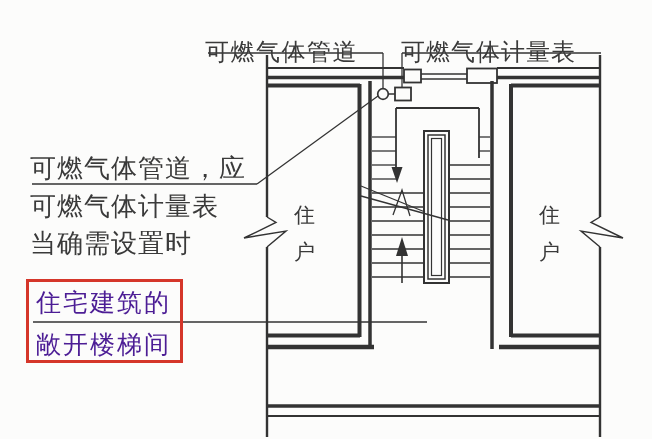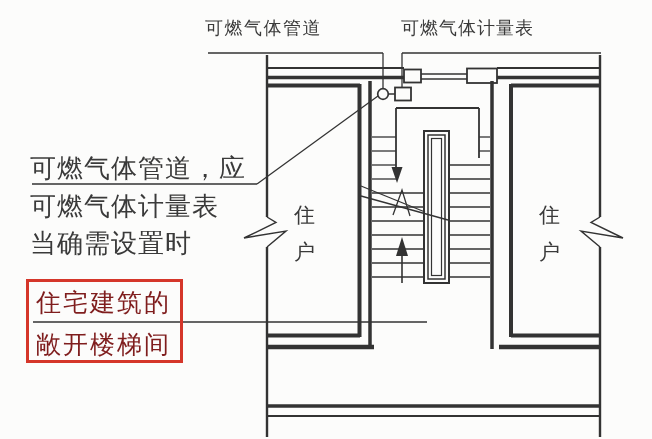--- a/index.html
+++ b/index.html
@@ -6,34 +6,34 @@
   #page{
     position:relative;
     width:652px;height:439px;
     background:#fcfcfb;
     overflow:hidden;
     font-family:"Liberation Serif","DejaVu Serif",serif;
     color:#333;
   }
   #plan-svg{position:absolute;left:0;top:0;z-index:1;}
   .txt{position:absolute;z-index:2;white-space:pre;color:#3a3a3a;}
-  .toplabel{font-size:18px;letter-spacing:1.5px;}
+  .toplabel{font-size:24px;letter-spacing:1.5px;margin-top:20px;}
   .note{font-size:26px;line-height:37.5px;letter-spacing:1px;}
   .vtext{
     width:34px;font-size:21px;line-height:37px;
     word-break:break-all;white-space:normal;text-align:left;
     letter-spacing:0;
   }
   #corridor-label{font-size:28px;letter-spacing:26px;}
   #highlight-box{
     position:absolute;z-index:3;
     left:26px;top:279px;width:151px;height:78px;
     border:3px solid #d5362a;
   }
-  #highlight-box .hl{position:absolute;left:7px;font-size:25px;letter-spacing:2px;color:#7f1d1d;white-space:pre;}
+  #highlight-box .hl{position:absolute;left:7px;font-size:25px;letter-spacing:2px;color:#4c1d95;white-space:pre;}
   #hl1{top:4px;}
   #hl2{top:46px;}
 </style>
 </head>
 <body>
 
 <div id="page">
 
   <svg id="plan-svg" width="652" height="439" viewBox="0 0 652 439" fill="none" stroke="#333" stroke-linecap="butt">
 

